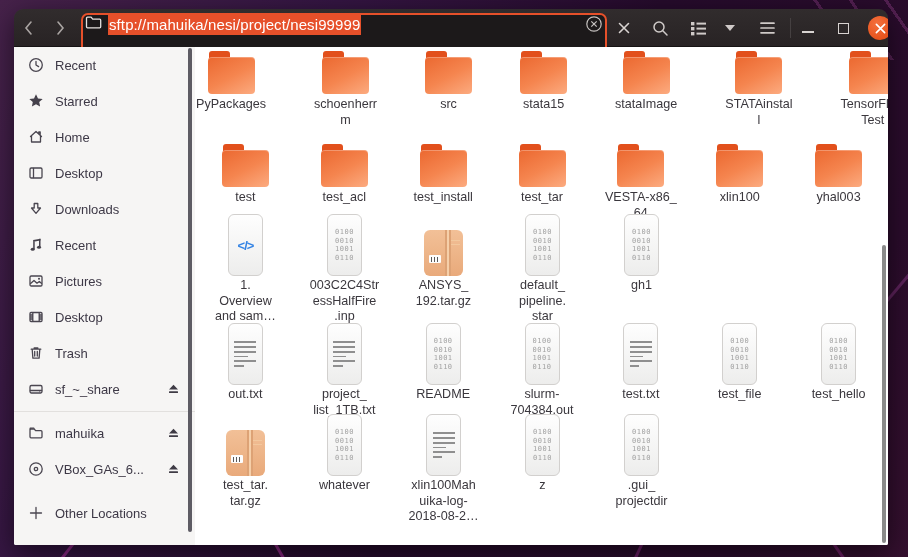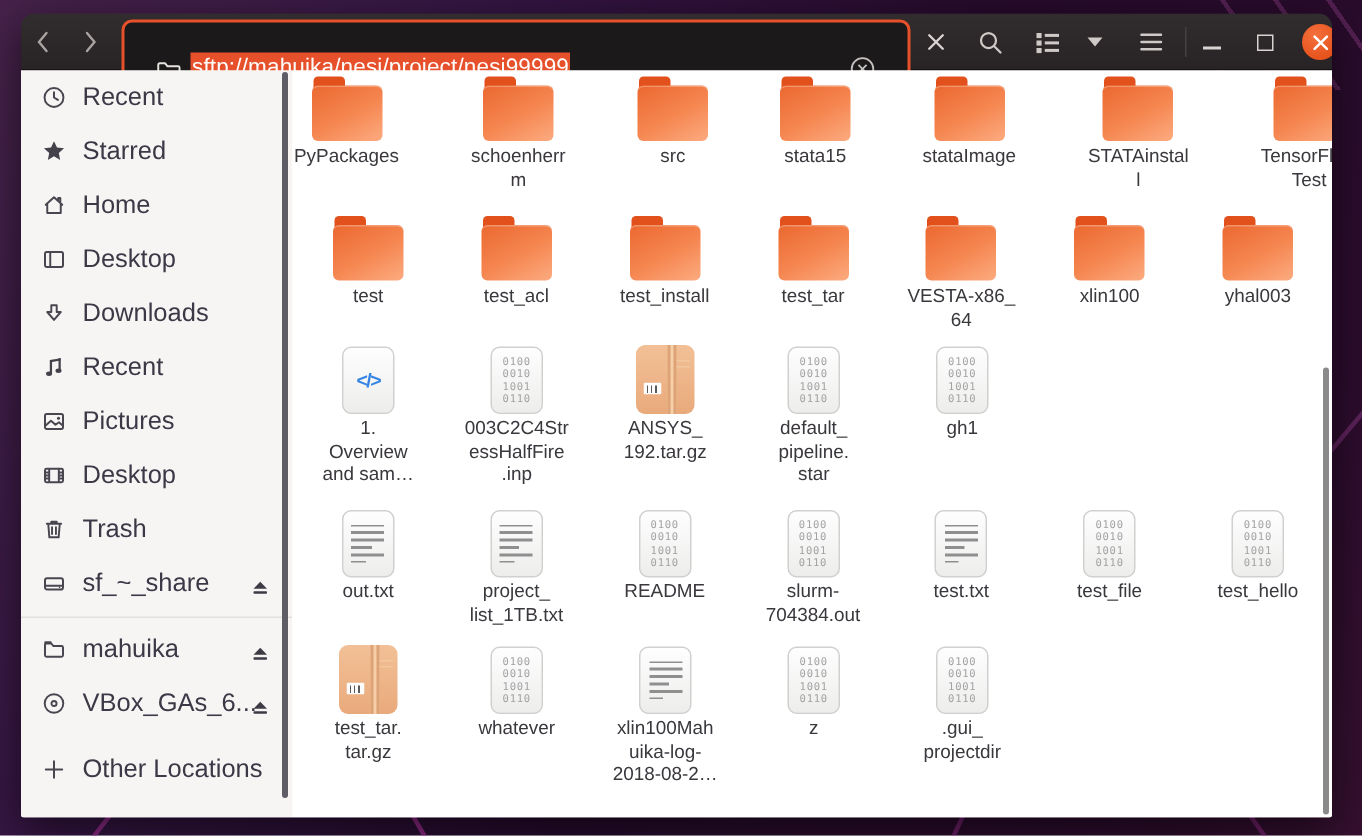--- a/index.html
+++ b/index.html
@@ -18,21 +18,21 @@
   
   .window { position:absolute; left:14px; top:9px; width:874px; height:536px; border-radius:9px 9px 2px 2px; overflow:hidden; box-shadow:0 8px 28px rgba(0,0,0,.55); }
 
   
   .header { position:absolute; left:0; top:0; width:100%; height:38px; background:linear-gradient(#312c2d,#282324); border-bottom:1px solid #161314; }
   .hbtn { position:absolute; top:4px; height:30px; display:flex; align-items:center; justify-content:center; color:#cfcac8; border-radius:4px; cursor:pointer; }
   .nav-back { left:1px; width:26px; }
   .nav-fwd { left:34px; width:26px; }
   .nav-back svg, .nav-fwd svg { stroke:#a9a4a2; }
 
-  .loc-entry { position:absolute; left:67px; top:4px; width:526px; height:44px; background:#1c191a; border:2px solid #e6502a; border-radius:7px; display:flex; align-items:flex-end; padding:0 21px; }
+  .loc-entry { position:absolute; left:67px; top:4px; width:526px; height:44px; background:#1c191a; border:2px solid #e6502a; border-radius:7px; display:flex; align-items:flex-start; padding:0 2px; }
   .loc-entry .loc-folder { display:flex; margin-right:6px; }
   .loc-text { font-size:15px; color:#ffffff; background:#e6502a; padding:1px 1px 2px 1px; white-space:nowrap; letter-spacing:.1px; }
   .loc-spacer { flex:1; }
   .clear-btn { display:flex; cursor:pointer; }
 
   .btn-cancel { left:596px; width:28px; }
   .btn-search { left:632px; width:28px; }
   .btn-list   { left:670px; width:28px; }
   .btn-caret  { left:703px; width:26px; }
   .btn-menu   { left:739px; width:28px; }
@@ -44,21 +44,21 @@
   .max-glyph { width:11px; height:11px; border:1.5px solid #d8d3d1; }
   .x-glyph { stroke:#d8d3d1; }
   .btn-close .x-glyph { stroke:#ffffff; }
   .caret-glyph { width:0; height:0; border-left:5px solid transparent; border-right:5px solid transparent; border-top:6px solid #cfcac8; }
 
   
   .content { position:absolute; left:0; top:38px; right:0; bottom:0; background:#ffffff; }
 
   
   .sidebar { position:absolute; left:0; top:0; width:181px; height:100%; background:#f6f5f4; overflow:hidden; }
-  .sb-item { height:36px; display:flex; align-items:center; padding-left:13px; position:relative; color:#3d3846; font-size:17px; cursor:pointer; }
+  .sb-item { height:36px; display:flex; align-items:center; padding-left:13px; position:relative; color:#3d3846; font-size:13px; cursor:pointer; }
   .sb-item .sb-ic { width:17px; display:flex; justify-content:center; margin-right:11px; }
   .sb-sep { height:1px; background:#e2e0de; margin:4px 0 3px 0; }
   .sb-gap { height:8px; }
   .eject { position:absolute; right:15px; top:12px; }
   .sb-scroll { position:absolute; left:174px; top:1px; width:4px; height:484px; background:#5e5c64; border-radius:2px; }
 
   
   .main { position:absolute; left:181px; top:0; right:0; bottom:0; background:#fff; overflow:hidden; }
   .frow { display:flex; padding-left:1px; }
   .frow.r1 { height:93px;gap:48px; }
@@ -68,21 +68,21 @@
   .fcell { width:99px; display:flex; flex-direction:column; align-items:center; cursor:pointer; }
   .ficon { height:48px; display:flex; align-items:flex-end; justify-content:center; }
   .flabel { margin-top:2px; font-size:12.6px; line-height:15.5px; color:#3a373d; text-align:center; white-space:pre-line; max-width:96px; }
 
   
   .folder { position:relative; width:47px; height:44px; }
   .folder .tab { position:absolute; left:1px; top:0; width:21px; height:12px; background:#e2501c; border-radius:3px 3px 0 0; }
   .folder .fbody { position:absolute; left:0; top:6px; width:47px; height:37px; border-radius:4px; background:linear-gradient(152deg,#eb6830 0%,#f5854f 52%,#fcab80 100%); box-shadow:inset 0 1px 0 rgba(255,255,255,.28); }
 
   
-  .card { width:35px; height:45px; border-radius:6px; background:linear-gradient(#fefefe,#ededec); border:1px solid #d2d0ce; display:flex; align-items:center; justify-content:center; overflow:hidden; }
+  .card { width:35px; height:62px; border-radius:6px; background:linear-gradient(#fefefe,#ededec); border:1px solid #d2d0ce; display:flex; align-items:center; justify-content:center; overflow:hidden; }
   .bin { font-family:"DejaVu Sans Mono", monospace; font-size:7px; line-height:8.5px; color:#a2a2a2; letter-spacing:.5px; }
   .tlines { width:22px; display:flex; flex-direction:column; gap:3px; }
   .tlines i { display:block; height:1.8px; background:#8f8f8f; }
   .tlines i:nth-child(4){ width:60%; } .tlines i:nth-child(6){ width:42%; }
   .tlines i:not(:nth-child(4)):not(:nth-child(6)){ width:100%; }
   .codeg { color:#3584e4; font-size:13px; font-weight:bold; letter-spacing:-1px; }
 
   
   .arch { position:relative; width:39px; height:46px; border-radius:6px; background:linear-gradient(#f2c097,#e9aa7b); overflow:hidden; }
   .arch .strip { position:absolute; left:21px; top:0; width:6px; height:100%; background:#f6cfa9; border-left:2px solid #dda275; border-right:2px solid #dda275; }

